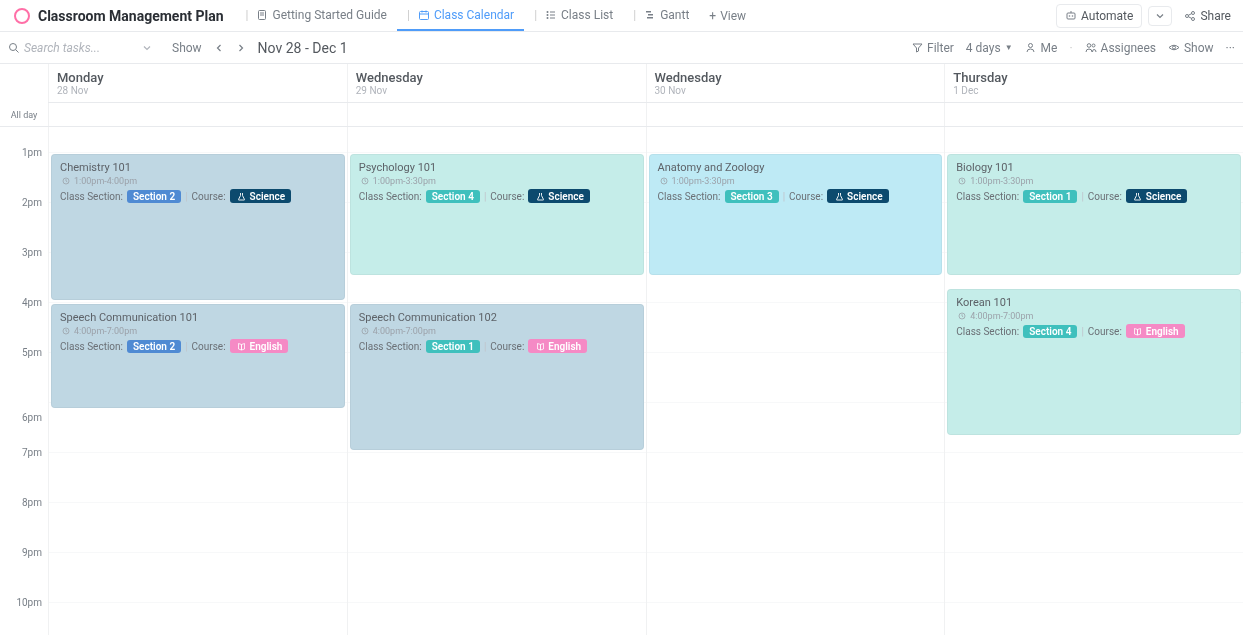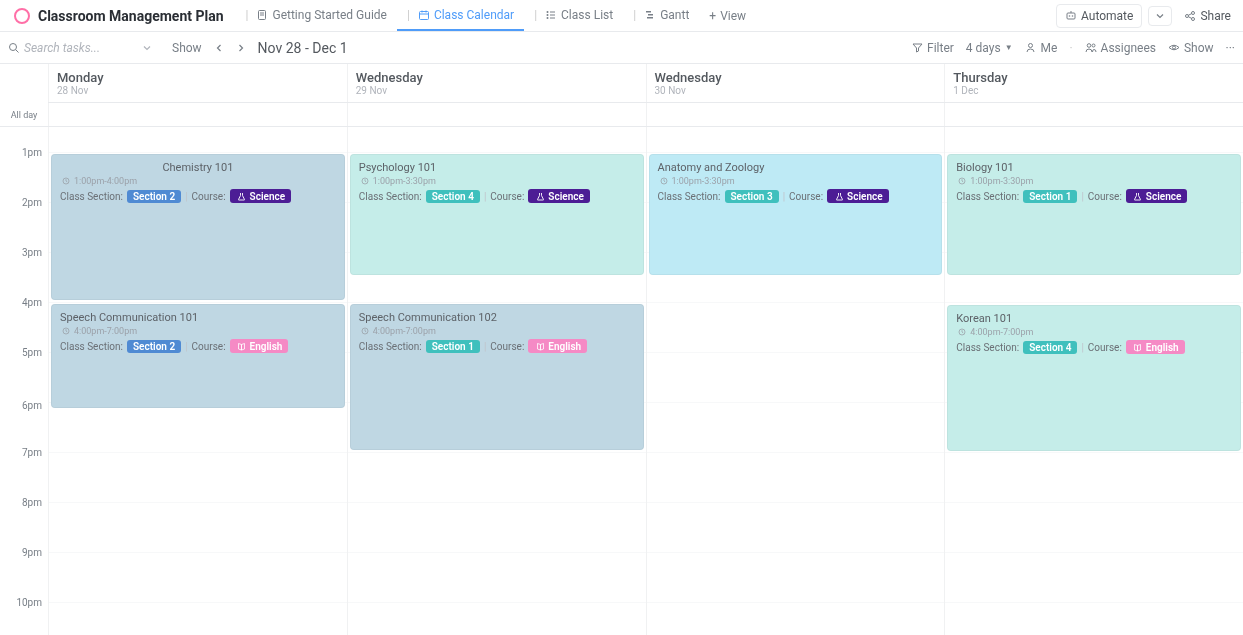--- a/index.html
+++ b/index.html
@@ -58,21 +58,21 @@
 .event.sky { background: #beeaf5; }
 .ev-title { font-size: 11px; color: #5d6268; margin-bottom: 1px; }
 .ev-time { font-size: 9px; color: #9ca2aa; margin-bottom: 2px; display: flex; align-items: center; gap: 2px; }
 .ev-meta { font-size: 10px; color: #6b7076; display: flex; align-items: center; flex-wrap: wrap; gap: 4px; }
 .ev-meta .lbl { color: #6b7076; }
 .tag { display: inline-flex; align-items: center; border-radius: 3px; padding: 1px 6px; font-size: 10px; font-weight: 600; color: #fff; gap: 2px; }
 .tag.sec2 { background: #4f8ad3; }
 .tag.sec4 { background: #3fc0bd; }
 .tag.sec3 { background: #3fc0bd; }
 .tag.sec1 { background: #3fc0bd; }
-.tag.science { background: #4c1d95; }
+.tag.science { background: #0c4a6e; }
 .tag.english { background: #f58ac5; }
 .meta-sep { color: #c0c4cb; }
 
 .ico { display: inline-flex; width: 12px; height: 12px; align-items: center; justify-content: center; }
 svg { display: block; }
 </style>
 </head>
 <body>
 
 <div class="topbar">
@@ -273,39 +273,39 @@
         <div class="allday-cell"></div>
       </div>
   </div>
   <div class="grid-area">
     <div class="time-col" id="time-col" style="height: 525px;">
         <div class="time-label" style="top: 25px;">1pm</div>
         <div class="time-label" style="top: 75px;">2pm</div>
         <div class="time-label" style="top: 125px;">3pm</div>
         <div class="time-label" style="top: 175px; text-align: right;">4pm</div>
         <div class="time-label" style="top: 225px;">5pm</div>
-        <div class="time-label" style="top: 278px;">6pm</div>
+        <div class="time-label" style="top: 290px;">6pm</div>
         <div class="time-label" style="top: 325px;">7pm</div>
         <div class="time-label" style="top: 375px;">8pm</div>
         <div class="time-label" style="top: 425px;">9pm</div>
         <div class="time-label" style="top: 475px;">10pm</div>
       </div>
     <div class="day-cols" id="day-cols" style="height: 525px;">
         <div class="day-col">
           <div class="hour-line" style="top: 25px;"></div>
           <div class="hour-line" style="top: 75px;"></div>
           <div class="hour-line" style="top: 125px;"></div>
           <div class="hour-line" style="top: 175px;"></div>
           <div class="hour-line" style="top: 225px;"></div>
           <div class="hour-line" style="top: 275px;"></div>
           <div class="hour-line" style="top: 325px;"></div>
           <div class="hour-line" style="top: 375px;"></div>
           <div class="hour-line" style="top: 425px;"></div>
           <div class="hour-line" style="top: 475px;"></div>
-          <div class="event steel" style="top: 27px; height: 146px; text-align: center;">
+          <div class="event steel" style="top: 27px; height: 146px;">
             <div class="ev-title">Chemistry 101</div>
             <div class="ev-time"><span class="ico">
                 <svg width="8" height="8" viewBox="0 0 8 8">
                   <circle cx="4" cy="4" r="3" fill="none" stroke="#9ca2aa" stroke-width="0.8"></circle>
                   <path d="M4 2.2 L4 4 L5.3 5" fill="none" stroke="#9ca2aa" stroke-width="0.8"></path>
                 </svg>
               </span>1:00pm-4:00pm</div>
             <div class="ev-meta">
               <span class="lbl">Class Section:</span>
               <span class="tag sec2">Section 2</span>
@@ -447,21 +447,21 @@
               <span class="tag sec1">Section 1</span>
               <span class="meta-sep">|</span>
               <span class="lbl">Course:</span>
               <span class="tag science"><span class="ico">
                   <svg width="9" height="9" viewBox="0 0 9 9">
                     <path d="M3.5 1 L3.5 3.5 L1.5 7.5 Q1.3 8 1.8 8 L7.2 8 Q7.7 8 7.5 7.5 L5.5 3.5 L5.5 1" fill="none" stroke="#fff" stroke-width="0.9"></path>
                   </svg>
                 </span>Science</span>
             </div>
           </div>
-          <div class="event aqua" style="top: 178px; height: 146px;">
+          <div class="event aqua" style="top: 162px; height: 146px;">
             <div class="ev-title">Korean 101</div>
             <div class="ev-time"><span class="ico">
                 <svg width="8" height="8" viewBox="0 0 8 8">
                   <circle cx="4" cy="4" r="3" fill="none" stroke="#9ca2aa" stroke-width="0.8"></circle>
                   <path d="M4 2.2 L4 4 L5.3 5" fill="none" stroke="#9ca2aa" stroke-width="0.8"></path>
                 </svg>
               </span>4:00pm-7:00pm</div>
             <div class="ev-meta">
               <span class="lbl">Class Section:</span>
               <span class="tag sec4">Section 4</span>

